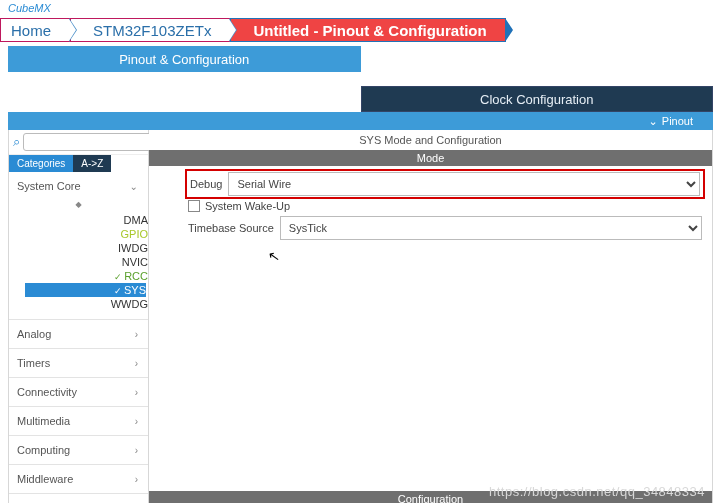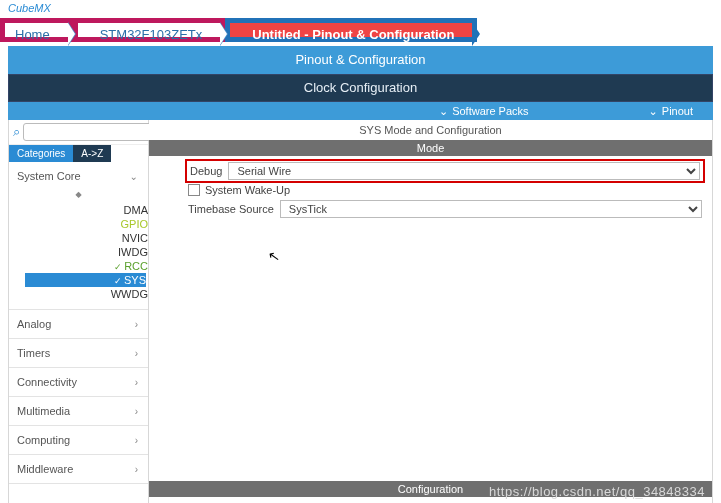--- a/index.html
+++ b/index.html
@@ -1,29 +1,29 @@
 <!DOCTYPE html>
 <html><head>
 <meta charset="utf-8">
 <style>
   * { box-sizing: border-box; margin: 0; padding: 0; font-family: Arial, sans-serif; }
   body { width: 721px; height: 503px; background: #fff; font-size: 11px; color: #333; position: relative; overflow: hidden; }
   .top-title { color: #2a8bd4; font-size: 11px; padding: 2px 8px; font-style: italic; font-weight: 500; }
   .breadcrumb { display: flex; align-items: stretch; height: 24px; margin: 2px 0 4px 0; }
-  .crumb { position: relative; padding: 0 18px 0 22px; line-height: 24px; font-size: 13px; border: 5px solid #be185d; color: #2a6fa9; background: #fff; }
+  .crumb { position: relative; padding: 0 18px 0 22px; line-height: 24px; font-size: 15px; border: 1px solid #be185d; color: #2a6fa9; background: #fff; }
   .crumb.first { padding-left: 10px; }
   .crumb.active { background: #ef4444; color: #fff; font-weight: 600; border-color: #2172b8; }
   .crumb .arw { position: absolute; right: -8px; top: -1px; width: 0; height: 0; border-top: 12px solid transparent; border-bottom: 12px solid transparent; border-left: 8px solid #4a8fc9; z-index: 2; }
   .crumb .arw2 { position: absolute; right: -7px; top: 0; width: 0; height: 0; border-top: 11px solid transparent; border-bottom: 11px solid transparent; border-left: 7px solid #fff; z-index: 3; }
   .crumb.active .arw { border-left-color: #2172b8; }
   .crumb.active .arw2 { border-left-color: #2172b8; }
-  .main-tabs { display: flex; margin: 0 8px; flex-direction: column; }
+  .main-tabs { display: flex; margin: 0 8px; }
   .main-tab { flex: 1; text-align: center; line-height: 26px; height: 26px; font-size: 13px; border: 1px solid #346; }
   .main-tab.on { background: #3d9bd8; color: #fff; border-color: #3d9bd8; }
-  .main-tab.off { background: #1f3a52; color: #e6eef5; }
+  .main-tab.off { background: #1f3a52; color: #e6eef5; margin-top: 40px; }
   .sub-bar { margin: 0 8px; background: #3d9bd8; color: #fff; display: flex; justify-content: flex-end; height: 18px; line-height: 18px; font-size: 11px; }
   .sub-bar .sp { margin-right: 120px; }
   .sub-bar .pn { margin-right: 20px; }
   .sub-bar .chev::before { content: "⌄"; margin-right: 4px; font-size: 11px; }
   .workarea { display: flex; margin: 0 8px; height: 410px; border: 1px solid #d7d7d7; border-top: none; }
   .left { width: 140px; border-right: 1px solid #d7d7d7; display: flex; flex-direction: column; }
   .search-row { display: flex; align-items: center; padding: 3px 4px; border-bottom: 1px solid #eee; }
   .search-icon { color: #2a8bd4; font-size: 13px; margin-right: 3px; }
   .search-input { flex: 1; height: 18px; border: 1px solid #bbb; border-radius: 3px; font-size: 10px; padding: 0 4px; }
   .gear { color: #2a8bd4; font-size: 13px; margin-left: 4px; }
@@ -42,21 +42,21 @@
   .tree-item.rcc { color: #5aa02c; }
   .tree-item.rcc::before { content: "✓ "; color: #5aa02c; font-size: 9px; margin-left: -12px; }
   .tree-item.sys { background: #2a8bd4; color: #fff; margin-left: -12px; padding-left: 20px; margin-right: 2px; }
   .tree-item.sys::before { content: "✓ "; color: #fff; font-size: 9px; }
   .right { flex: 1; display: flex; flex-direction: column; background: #fff; }
   .panel-title { text-align: center; font-size: 11px; color: #555; padding: 4px 0; }
   .mode-bar, .config-bar { background: #6f6f6f; color: #fff; text-align: center; font-size: 11px; line-height: 16px; height: 16px; }
   .mode-body { padding: 6px 10px; flex: 0 0 auto; }
   .row { display: flex; align-items: center; margin-bottom: 4px; margin-left: 29px; }
   .row-label { font-size: 11px; color: #444; margin-right: 6px; white-space: nowrap; }
-  .row-select { flex: 1; height: 18px; border: 1px solid #bbb; background: #fff; font-size: 11px; padding: 0 4px; color: #444; }
+  .row-select { flex: 1; height: 24px; border: 1px solid #bbb; background: #fff; font-size: 11px; padding: 0 4px; color: #444; }
   .row.highlight { outline: 2px solid #d40000; outline-offset: 1px; padding: 0 2px; }
   .chk { width: 12px; height: 12px; border: 1px solid #888; margin-right: 5px; }
   .spacer { flex: 1; }
   .cursor { position: absolute; left: 268px; top: 248px; font-size: 14px; color: #000; transform: rotate(-10deg); }
   .config-body { text-align: center; padding: 10px 0; font-size: 11px; }
   .warn-icon { display: inline-block; width: 0; height: 0; border-left: 6px solid transparent; border-right: 6px solid transparent; border-bottom: 10px solid #f5b200; vertical-align: middle; margin-right: 6px; }
   .warn-text { font-weight: 700; color: #333; }
   .watermark { position: absolute; right: 16px; bottom: 4px; color: #d8d8d8; font-size: 13px; letter-spacing: 0.5px; pointer-events: none; }
 </style>
 </head>
@@ -68,21 +68,20 @@
   <div class="crumb first"><span>Home</span><span class="arw"></span><span class="arw2"></span></div>
   <div class="crumb"><span>STM32F103ZETx</span><span class="arw"></span><span class="arw2"></span></div>
   <div class="crumb active"><span>Untitled - Pinout &amp; Configuration</span><span class="arw"></span><span class="arw2"></span></div>
 </div>
 
 <div class="main-tabs">
   <div class="main-tab on">Pinout &amp; Configuration</div>
   <div class="main-tab off">Clock Configuration</div>
 </div>
 <div class="sub-bar">
-  <span class="sp chev">Software Packs</span>
   <span class="pn chev">Pinout</span>
 </div>
 
 <div class="workarea">
   <div class="left">
     <div class="search-row">
       <span class="search-icon">⌕</span>
       <input class="search-input" placeholder="" style="">
       <span style="color:#888;margin-left:2px;">⌄</span>
       <span class="gear">⚙</span>
@@ -95,22 +94,22 @@
     <div class="group">
       <div class="group-header">
         <span>System Core</span>
         <span class="chv">⌄</span>
       </div>
       <div class="tree">
         <div class="dot">◆</div>
         <div class="tree-list">
           <div class="tree-item">DMA</div>
           <div class="tree-item gpio">GPIO</div>
+          <div class="tree-item">IWDG</div>
           <div class="tree-item">NVIC</div>
-          <div class="tree-item">IWDG</div>
           <div class="tree-item rcc">RCC</div>
           <div class="tree-item sys">SYS</div>
           <div class="tree-item">WWDG</div>
         </div>
       </div>
     </div>
 
     <div class="group">
         <div class="group-header">
           <span>Analog</span>

